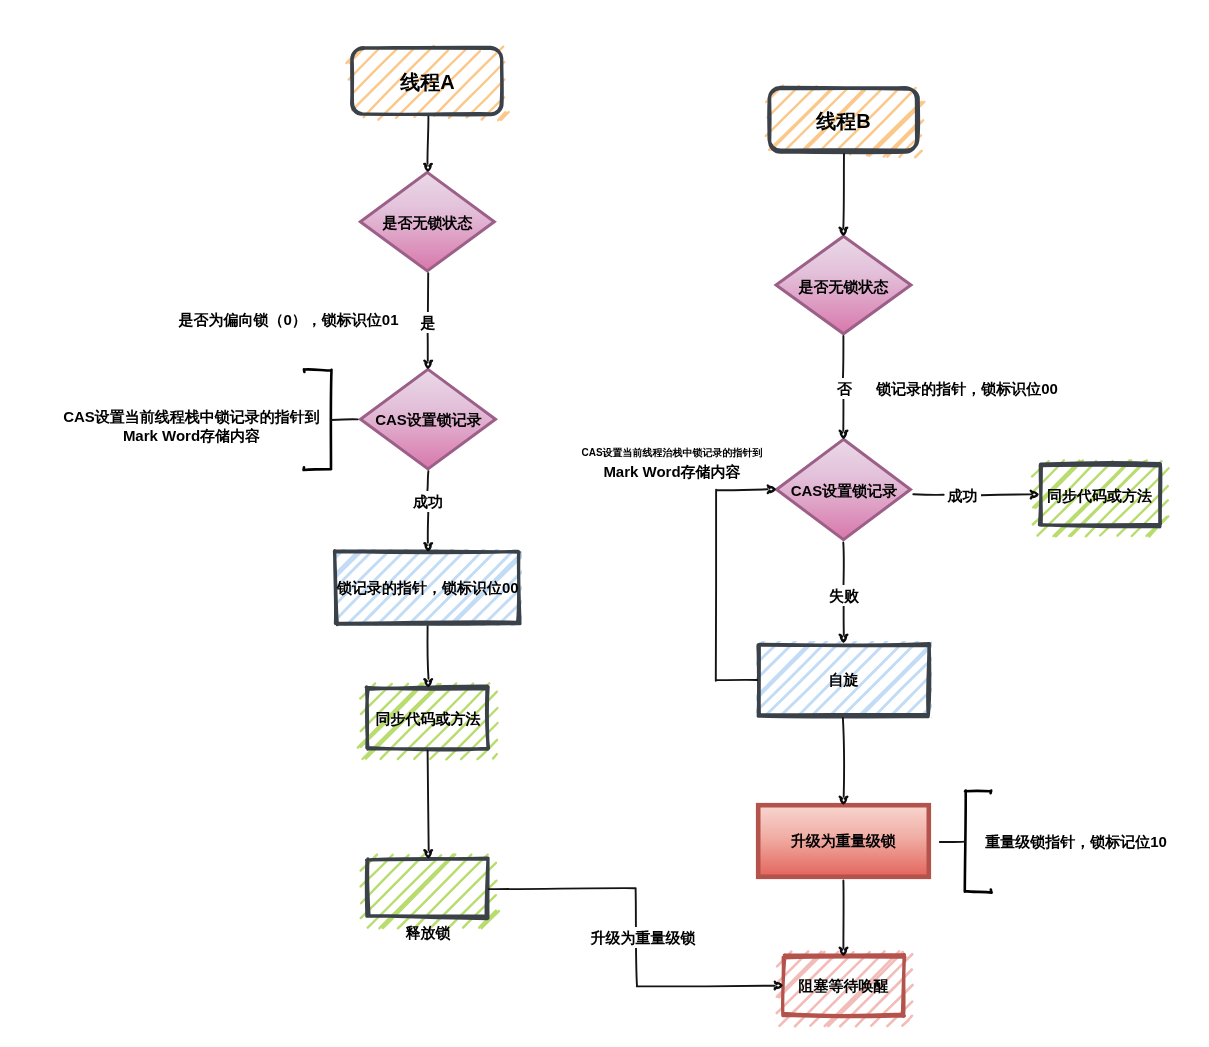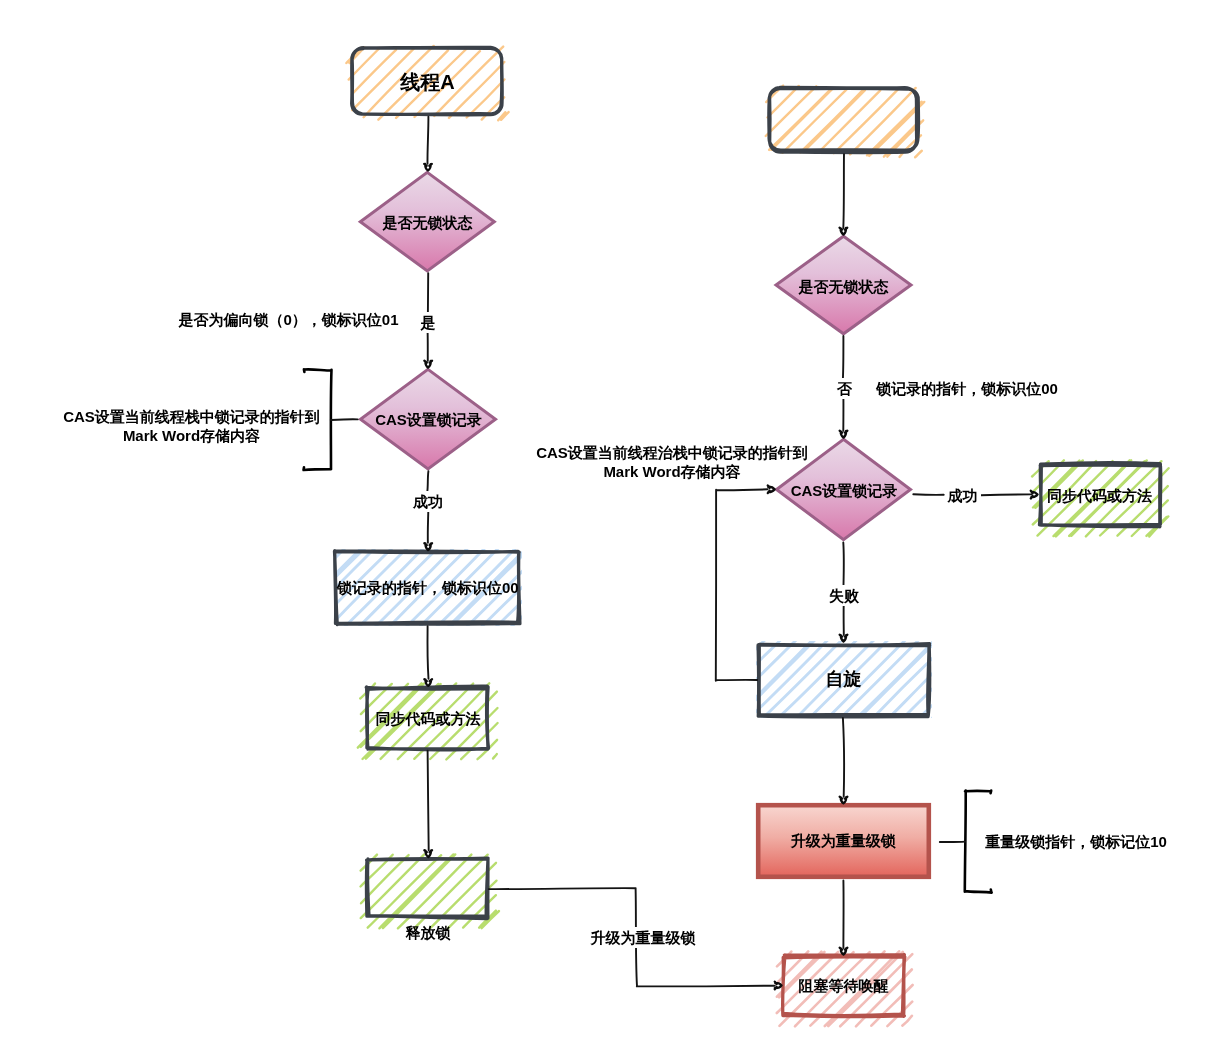--- a/index.html
+++ b/index.html
@@ -142,37 +142,38 @@
 <path class="conn" d="M842.9,718.0C844.2,741.7 844.3,773.3 843.7,796.8"></path>
 <path class="ahead" d="M840.58,797.21C840.66,799.79 841.83,802.35 843.43,803.38C845.17,802.35 846.34,799.79 846.19,797.10M839.65,796.75L842.15,798.60M847.35,796.75L844.85,798.60"></path>
 <path class="conn" d="M843.4,880.4C843.8,900.4 843.4,927.6 843.4,948.0"></path>
 <path class="ahead" d="M840.92,948.30C840.66,950.79 841.83,953.35 843.51,954.50C845.17,953.35 846.34,950.79 846.13,948.45M839.65,947.75L842.15,949.60M847.35,947.75L844.85,949.60"></path>
 <path class="brk" d="M304.2,369.5C312.1,368.8 322.9,370.4 331.3,370.5 M303.9,369.4L304.4,372.0 M331.5,369.7C330.4,399.6 331.0,439.4 331.0,468.8 M331.1,469.1C322.7,469.1 311.8,469.2 303.6,470.0 M303.5,469.9L304.0,467.2"></path>
 <path class="conn" stroke-width="2.4" d="M330.8,420.0C339.1,419.6 349.9,419.1 357.7,419.4"></path>
 <path class="brk" d="M990.7,791.2C983.2,790.9 972.8,790.8 965.0,791.2 M991.2,790.6L990.6,793.2 M965.7,790.6C965.9,821.2 964.9,861.5 964.8,891.8 M965.2,891.1C972.9,892.2 983.6,891.5 991.7,892.6 M991.4,892.3L990.8,889.6"></path>
 <path class="conn" stroke-width="2.4" d="M965.1,841.6C957.5,842.2 947.5,842.1 939.8,842.0"></path>
 </svg>
 <div class="nodetext" style="left:227.5px;top:67.50px;width:400px;font-size:20px;line-height:28.0px;">线程A</div>
+<div class="nodetext" style="left:643.5px;top:106.50px;width:400px;font-size:20px;line-height:28.0px;">线程B</div>
 <div class="nodetext" style="left:227.5px;top:212.00px;width:400px;font-size:15px;line-height:21.0px;">是否无锁状态</div>
 <div class="nodetext" style="left:643.5px;top:275.50px;width:400px;font-size:15px;line-height:21.0px;">是否无锁状态</div>
 <div class="nodetext" style="left:228.5px;top:409.00px;width:400px;font-size:15px;line-height:21.0px;">CAS设置锁记录</div>
 <div class="nodetext" style="left:644.0px;top:480.00px;width:400px;font-size:15px;line-height:21.0px;">CAS设置锁记录</div>
 <div class="nodetext" style="left:227.8px;top:576.50px;width:400px;font-size:15px;line-height:21.0px;">锁记录的指针，锁标识位00</div>
 <div class="nodetext" style="left:228.0px;top:708.00px;width:400px;font-size:15px;line-height:21.0px;">同步代码或方法</div>
 <div class="nodetext" style="left:228.0px;top:922px;width:400px;font-size:15px;line-height:21.0px;">释放锁</div>
 <div class="nodetext" style="left:899.5px;top:485.00px;width:400px;font-size:15px;line-height:21.0px;">同步代码或方法</div>
-<div class="nodetext" style="left:643.5px;top:669.00px;width:400px;font-size:18px;line-height:21.0px;">自旋</div>
+<div class="nodetext" style="left:643.5px;top:669.00px;width:400px;font-size:15px;line-height:21.0px;">自旋</div>
 <div class="nodetext" style="left:643.5px;top:975.00px;width:400px;font-size:15px;line-height:21.0px;">阻塞等待唤醒</div>
 <div class="nodetext" style="left:643.2px;top:829.50px;width:400px;font-size:15px;line-height:21.0px;">升级为重量级锁</div>
 <div class="edgewrap" style="left:88.5px;top:308.50px;width:400px;font-size:15px;line-height:21.0px;"><span class="edgelbl plain">是否为偏向锁（0），锁标识位01</span></div>
 <div class="edgewrap" style="left:228.0px;top:311.50px;width:400px;font-size:15px;line-height:21.0px;"><span class="edgelbl">是</span></div>
 <div class="edgewrap" style="left:-8.5px;top:405.50px;width:400px;font-size:15px;line-height:21.0px;"><span class="edgelbl plain">CAS设置当前线程栈中锁记录的指针到</span></div>
 <div class="edgewrap" style="left:-8.5px;top:424.50px;width:400px;font-size:15px;line-height:21.0px;"><span class="edgelbl plain">Mark Word存储内容</span></div>
 <div class="edgewrap" style="left:228.0px;top:490.50px;width:400px;font-size:15px;line-height:21.0px;"><span class="edgelbl">成功</span></div>
 <div class="edgewrap" style="left:443.0px;top:926.50px;width:400px;font-size:15px;line-height:21.0px;"><span class="edgelbl">升级为重量级锁</span></div>
 <div class="edgewrap" style="left:644.5px;top:377.50px;width:400px;font-size:15px;line-height:21.0px;"><span class="edgelbl">否</span></div>
 <div class="edgewrap" style="left:767.0px;top:377.50px;width:400px;font-size:15px;line-height:21.0px;"><span class="edgelbl plain">锁记录的指针，锁标识位00</span></div>
-<div class="edgewrap" style="left:472.0px;top:441.50px;width:400px;font-size:15px;line-height:21.0px;"><span class="edgelbl plain">CAS设置当前线程治栈中锁记录的指针到</span></div>
+<div class="edgewrap" style="left:472.0px;top:441.50px;width:400px;font-size:10px;line-height:21.0px;"><span class="edgelbl plain">CAS设置当前线程治栈中锁记录的指针到</span></div>
 <div class="edgewrap" style="left:472.0px;top:460.50px;width:400px;font-size:15px;line-height:21.0px;"><span class="edgelbl plain">Mark Word存储内容</span></div>
 <div class="edgewrap" style="left:762.5px;top:484.50px;width:400px;font-size:15px;line-height:21.0px;"><span class="edgelbl">成功</span></div>
 <div class="edgewrap" style="left:644.0px;top:584.50px;width:400px;font-size:15px;line-height:21.0px;"><span class="edgelbl">失败</span></div>
 <div class="edgewrap" style="left:876.0px;top:830.50px;width:400px;font-size:15px;line-height:21.0px;"><span class="edgelbl plain">重量级锁指针，锁标记位10</span></div>
 </div>
 
 </body></html>

